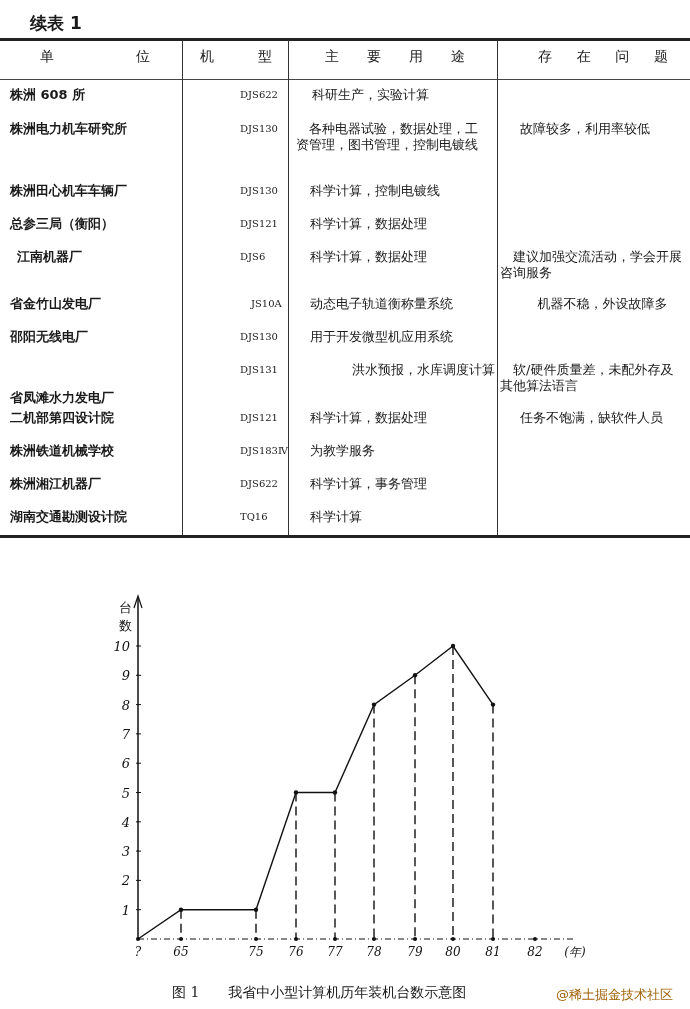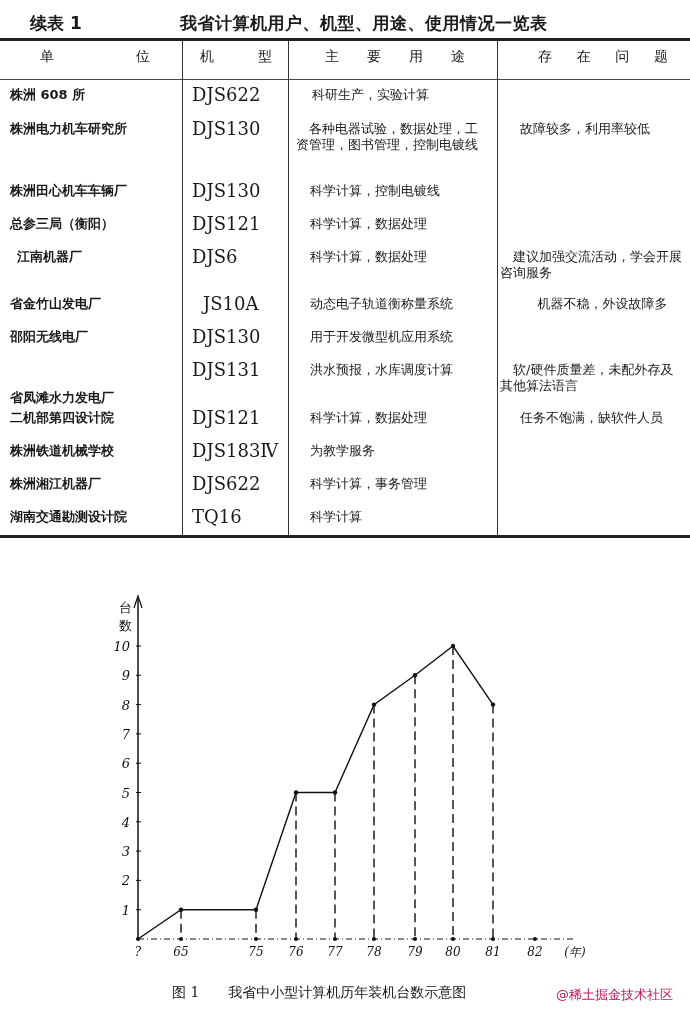--- a/index.html
+++ b/index.html
@@ -10,34 +10,33 @@
        font-family:"DejaVu Sans","Liberation Sans",sans-serif;}
   .table-title{position:absolute;left:180px;top:6px;font-size:17px;font-weight:bold;
        font-family:"DejaVu Sans","Liberation Sans",sans-serif;letter-spacing:0.5px;}
   .rule-top{position:absolute;left:0;top:38px;width:690px;height:3px;background:#222;}
   .rule-head{position:absolute;left:0;top:79px;width:690px;height:1px;background:#444;}
   .rule-bottom{position:absolute;left:0;top:535px;width:690px;height:3px;background:#222;}
   .vline{position:absolute;top:40px;width:1px;background:#333;}
   .hdr{position:absolute;top:48px;font-size:14px;display:flex;justify-content:space-between;}
   .cell{position:absolute;font-size:13px;line-height:16px;}
   .unit{font-family:"DejaVu Sans","Liberation Sans",sans-serif;font-weight:bold;font-size:13px;}
-  .model{font-family:"DejaVu Serif","Liberation Serif",serif;font-size:18px;}
+  .model{font-family:"DejaVu Serif","Liberation Serif",serif;font-size:10px;margin-left:48px;}
   .use,.issue{font-family:"DejaVu Sans","Liberation Sans",sans-serif;font-size:13px;}
   .chart{position:absolute;left:0;top:580px;width:690px;height:390px;}
   .caption{position:absolute;top:984px;left:172px;font-size:14px;
        font-family:"DejaVu Serif","Liberation Serif",serif;}
-  .watermark{position:absolute;top:986px;left:556px;font-size:13px;color:#be185d;
+  .watermark{position:absolute;top:986px;left:556px;font-size:13px;color:#a16207;
        font-family:"DejaVu Sans","Liberation Sans",sans-serif;}
 </style>
 </head>
 <body>
 
 <div class="title-row">
   <span class="cont-label">续表 1</span>
-  <span class="table-title">我省计算机用户、机型、用途、使用情况一览表</span>
 </div>
 
 <div class="rule-top"></div>
 <div class="rule-head"></div>
 <div class="rule-bottom"></div>
 
 <div class="vline" style="left:182px;height:495px;"></div>
 <div class="vline" style="left:288px;height:495px;"></div>
 <div class="vline" style="left:497px;height:495px;"></div>
 
@@ -90,21 +89,21 @@
   <div class="cell model" style="left:203px;top:296px;">JS10A</div>
   <div class="cell use" style="left:310px;top:296px;width:185px;">动态电子轨道衡称量系统</div>
   <div class="cell issue" style="left:520px;top:296px;width:165px;text-align:center;">机器不稳，外设故障多</div>
 
   <div class="cell unit" style="left:10px;top:329px;">邵阳无线电厂</div>
   <div class="cell model" style="left:192px;top:329px;">DJS130</div>
   <div class="cell use" style="left:310px;top:329px;width:185px;">用于开发微型机应用系统</div>
 
   <div class="cell unit" style="left:10px;top:362px;margin-top:28px;">省凤滩水力发电厂</div>
   <div class="cell model" style="left:192px;top:362px;">DJS131</div>
-  <div class="cell use" style="left:310px;top:362px;width:185px;">洪水预报，水库调度计算</div>
+  <div class="cell use" style="left:310px;top:362px;width:185px;text-align:right;">洪水预报，水库调度计算</div>
   <div class="cell issue" style="left:500px;top:362px;width:186px;">　软/硬件质量差，未配外存及其他算法语言</div>
 
   <div class="cell unit" style="left:10px;top:410px;">二机部第四设计院</div>
   <div class="cell model" style="left:192px;top:410px;">DJS121</div>
   <div class="cell use" style="left:310px;top:410px;width:185px;">科学计算，数据处理</div>
   <div class="cell issue" style="left:520px;top:410px;width:165px;">任务不饱满，缺软件人员</div>
 
   <div class="cell unit" style="left:10px;top:443px;">株洲铁道机械学校</div>
   <div class="cell model" style="left:192px;top:443px;">DJS183Ⅳ</div>
   <div class="cell use" style="left:310px;top:443px;width:185px;">为教学服务</div>

